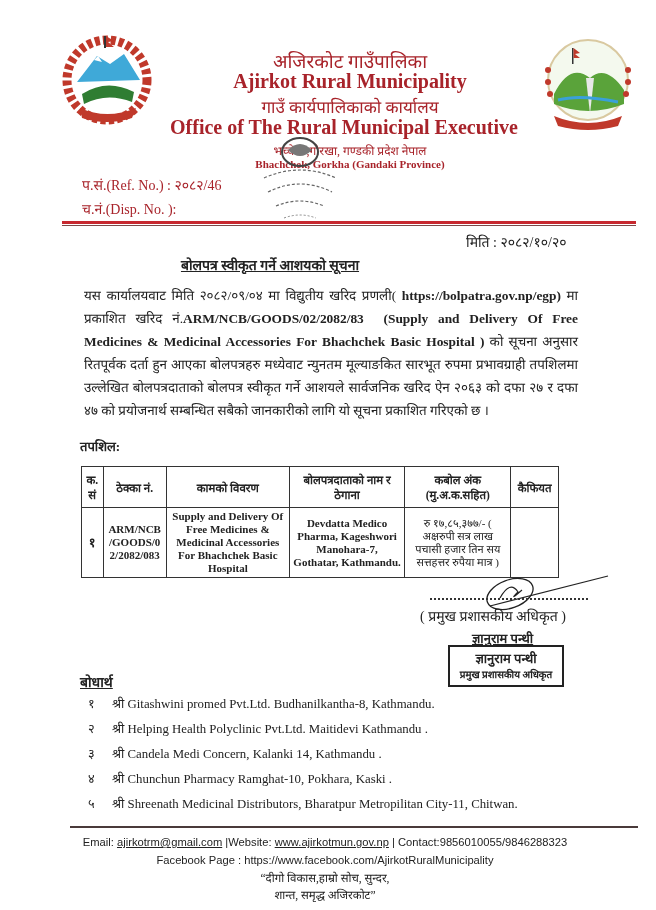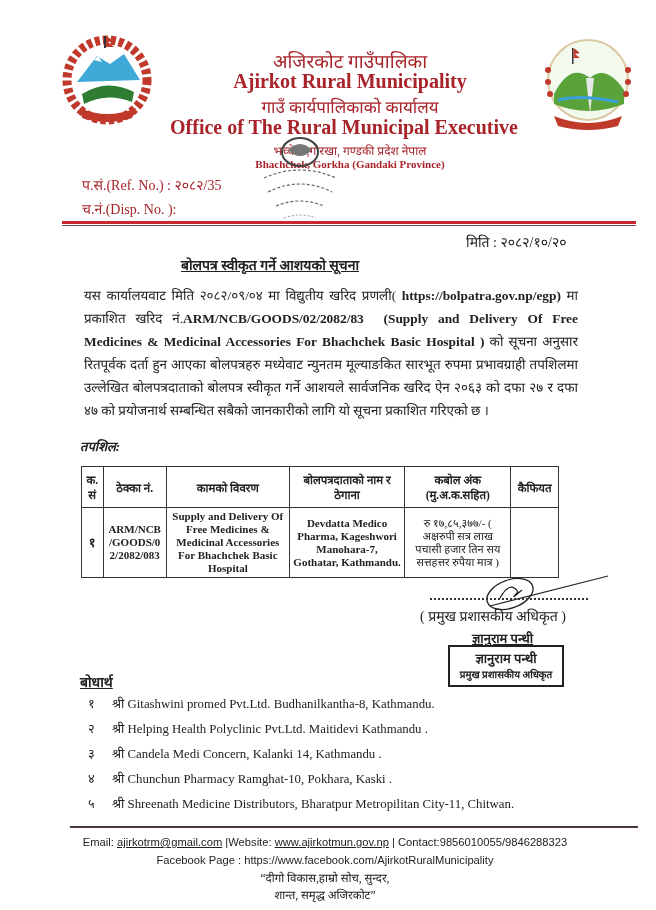--- a/index.html
+++ b/index.html
@@ -18,21 +18,21 @@
   .ref { left: 82px; top: 175px; font-size: 14px; color: #a8232a; }
   .disp { left: 82px; top: 199px; font-size: 14px; color: #a8232a; }
   .rule1 { left: 62px; top: 221px; width: 574px; height: 3px; background: #c7282f; }
   .rule2 { left: 62px; top: 225px; width: 574px; height: 1px; background: #7b4a4a; }
   .stamp { left: 258px; top: 132px; width: 84px; height: 96px; }
   .date { left: 466px; top: 232px; font-size: 14px; }
   .subject { left: 0; width: 540px; top: 255px; text-align: center; font-size: 14px; font-weight: bold; }
   .subject span { text-decoration: underline; }
   .body-text { left: 84px; top: 284px; width: 494px; font-size: 13.4px; line-height: 23px; text-align: justify; }
   .body-text b { font-weight: bold; }
-  .tapashil { left: 80px; top: 437px; font-size: 13px; font-weight: bold; font-style: italic; }
+  .tapashil { left: 80px; top: 437px; font-size: 13px; font-weight: bold; }
   table.tbl { position: absolute; left: 81px; top: 466px; width: 478px; border-collapse: collapse; font-size: 11.5px; }
   table.tbl td, table.tbl th { border: 1.5px solid #333; text-align: center; vertical-align: middle; padding: 2px 3px; }
   table.tbl th { font-weight: bold; height: 36px; font-size: 11.5px; }
   table.tbl td { font-weight: bold; font-size: 11px; line-height: 13px; height: 64px; }
   .sig-dots { left: 430px; top: 598px; width: 158px; border-top: 2px dotted #333; }
   .sig-scribble { left: 470px; top: 572px; width: 140px; height: 40px; }
   .sig-title { left: 420px; top: 606px; font-size: 14px; }
   .sig-name { left: 472px; top: 629px; font-size: 13px; font-weight:bold; text-decoration: underline; }
   .sig-box { left: 448px; top: 645px; width: 112px; height: 38px; border: 2px solid #222; text-align:center; }
   .sig-box .n { font-size: 13px; font-weight: bold; margin-top: 2px; }
@@ -77,21 +77,21 @@
     <circle cx="86" cy="60" r="3" fill="#c0392b"></circle>
 </svg>
 
 <div class="abs hdr h-nep1">अजिरकोट गाउँपालिका</div>
 <div class="abs hdr h-en1">Ajirkot Rural Municipality</div>
 <div class="abs hdr h-nep2">गाउँ कार्यपालिकाको कार्यालय</div>
 <div class="abs h-en2">Office of The Rural Municipal Executive</div>
 <div class="abs h-addr-np">भच्चेक ,गोरखा, गण्डकी प्रदेश नेपाल</div>
 <div class="abs h-addr-en">Bhachchek, Gorkha (Gandaki Province)</div>
 
-<div class="abs ref">प.सं.(Ref. No.) : २०८२/35</div>
+<div class="abs ref">प.सं.(Ref. No.) : २०८२/46</div>
 <div class="abs disp">च.नं.(Disp. No. ):</div>
 
 <svg class="abs stamp" viewBox="0 0 84 96">
   <ellipse cx="42" cy="20" rx="18" ry="14" fill="none" stroke="#444" stroke-width="2"></ellipse>
   <path d="M30 18 Q42 6 54 18 Q42 30 30 18" fill="#777"></path>
   <path d="M6 46 Q42 30 78 46" stroke="#666" stroke-width="1.2" fill="none" stroke-dasharray="3 2"></path>
   <path d="M10 60 Q42 44 74 60" stroke="#666" stroke-width="1.2" fill="none" stroke-dasharray="3 2"></path>
   <path d="M18 74 Q42 64 66 74" stroke="#666" stroke-width="1.2" fill="none" stroke-dasharray="3 2"></path>
   <path d="M26 86 Q42 80 58 86" stroke="#888" stroke-width="1" fill="none" stroke-dasharray="2 2"></path>
 </svg>
@@ -163,21 +163,21 @@
   <div class="cc-item">
       <span class="cc-num">३</span>
       <span>श्री Candela Medi Concern, Kalanki 14, Kathmandu .</span>
     </div>
   <div class="cc-item">
       <span class="cc-num">४</span>
       <span>श्री Chunchun Pharmacy Ramghat-10, Pokhara, Kaski .</span>
     </div>
   <div class="cc-item">
       <span class="cc-num">५</span>
-      <span>श्री Shreenath Medicine Distributors, Bharatpur Metropilitan City-11, Chitwan.</span>
+      <span>श्री Shreenath Medicinal Distributors, Bharatpur Metropilitan City-11, Chitwan.</span>
     </div>
 </div>
 
 <div class="abs foot-rule"></div>
 <div class="abs foot f1">
   <span>Email: </span><a>ajirkotrm@gmail.com</a><span> |Website: </span><a>www.ajirkotmun.gov.np</a><span> | Contact:9856010055/9846288323</span>
 </div>
 <div class="abs foot f2">Facebook Page : https://www.facebook.com/AjirkotRuralMunicipality</div>
 <div class="abs foot f3">“दीगो विकास,हाम्रो सोच, सुन्दर,</div>
 <div class="abs foot f4">शान्त, समृद्ध अजिरकोट”</div>

